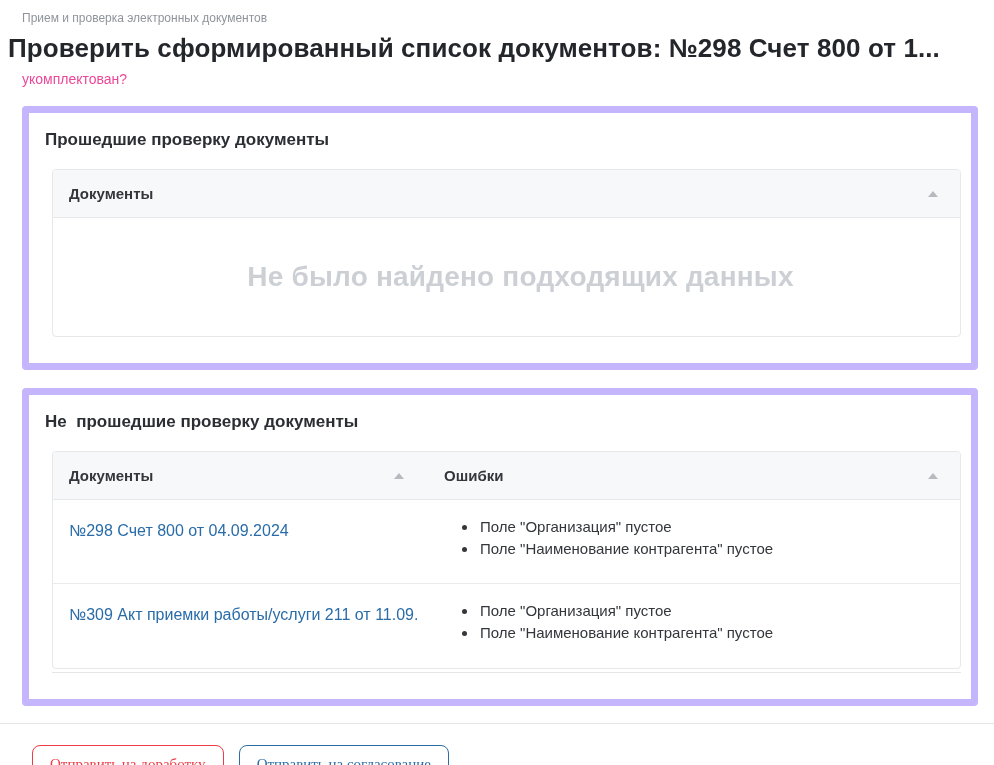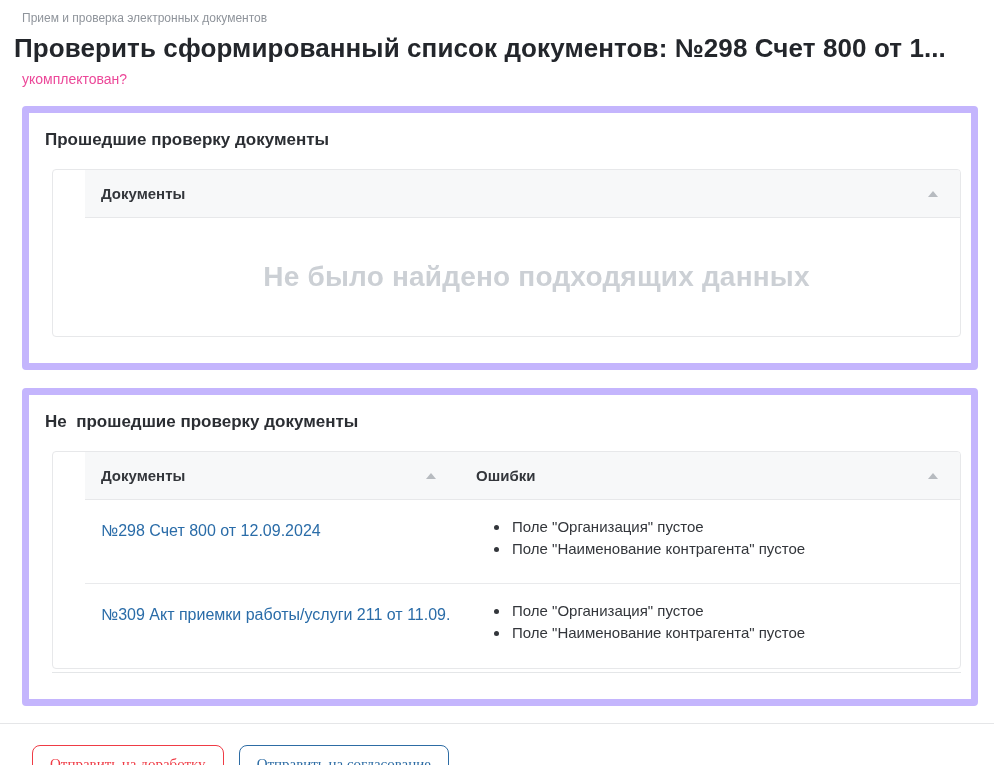--- a/index.html
+++ b/index.html
@@ -11,21 +11,21 @@
     overflow: hidden;
   }
   .page { padding: 10px 0 0 0; }
 
   .breadcrumb {
     margin: 0 16px 0 22px;
     font-size: 12px; line-height: 16px;
     color: #8f949b;
   }
   .page-title {
-    margin: 7px 16px 0 14px;
+    margin: 7px 16px 0 8px;
     font-size: 26px; line-height: 31px;
     font-weight: 700; color: #23262b;
     letter-spacing: .1px;
     white-space: nowrap; overflow: hidden;
   }
   .page-subtitle {
     margin: 7px 16px 0 22px;
     font-size: 14px; line-height: 17px;
     color: #ec4899;
   }
@@ -41,21 +41,20 @@
     font-size: 17px; line-height: 22px;
     font-weight: 700; color: #2b2e33;
     white-space: pre-wrap;
   }
 
   .tbl {
     margin: 18px 0 0 7px;
     border: 1px solid #e7e8ea;
     border-radius: 4px;
     overflow: hidden;
-    padding-left: 32px;
   }
   .thead {
     display: grid;
     background: #f7f8f9;
     border-bottom: 1px solid #e7e8ea;
     height: 48px;
   }
   .thead.one-col { grid-template-columns: 1fr; }
   .thead.two-col, .trow { grid-template-columns: 375px 1fr; }
   .th {
@@ -160,21 +159,21 @@
           <span class="sort-tri"></span>
         </div>
         <div class="th">
           <span>Ошибки</span>
           <span class="sort-tri"></span>
         </div>
       </div>
 
       <div class="trow">
         <div class="td-doc">
-          <a class="doc-link">№298 Счет 800 от 12.09.2024</a>
+          <a class="doc-link">№298 Счет 800 от 04.09.2024</a>
         </div>
         <div class="td-errors">
           <ul class="err-list">
             <li>Поле "Организация" пустое</li>
             <li>Поле "Наименование контрагента" пустое</li>
           </ul>
         </div>
       </div>
 
       <div class="trow">

